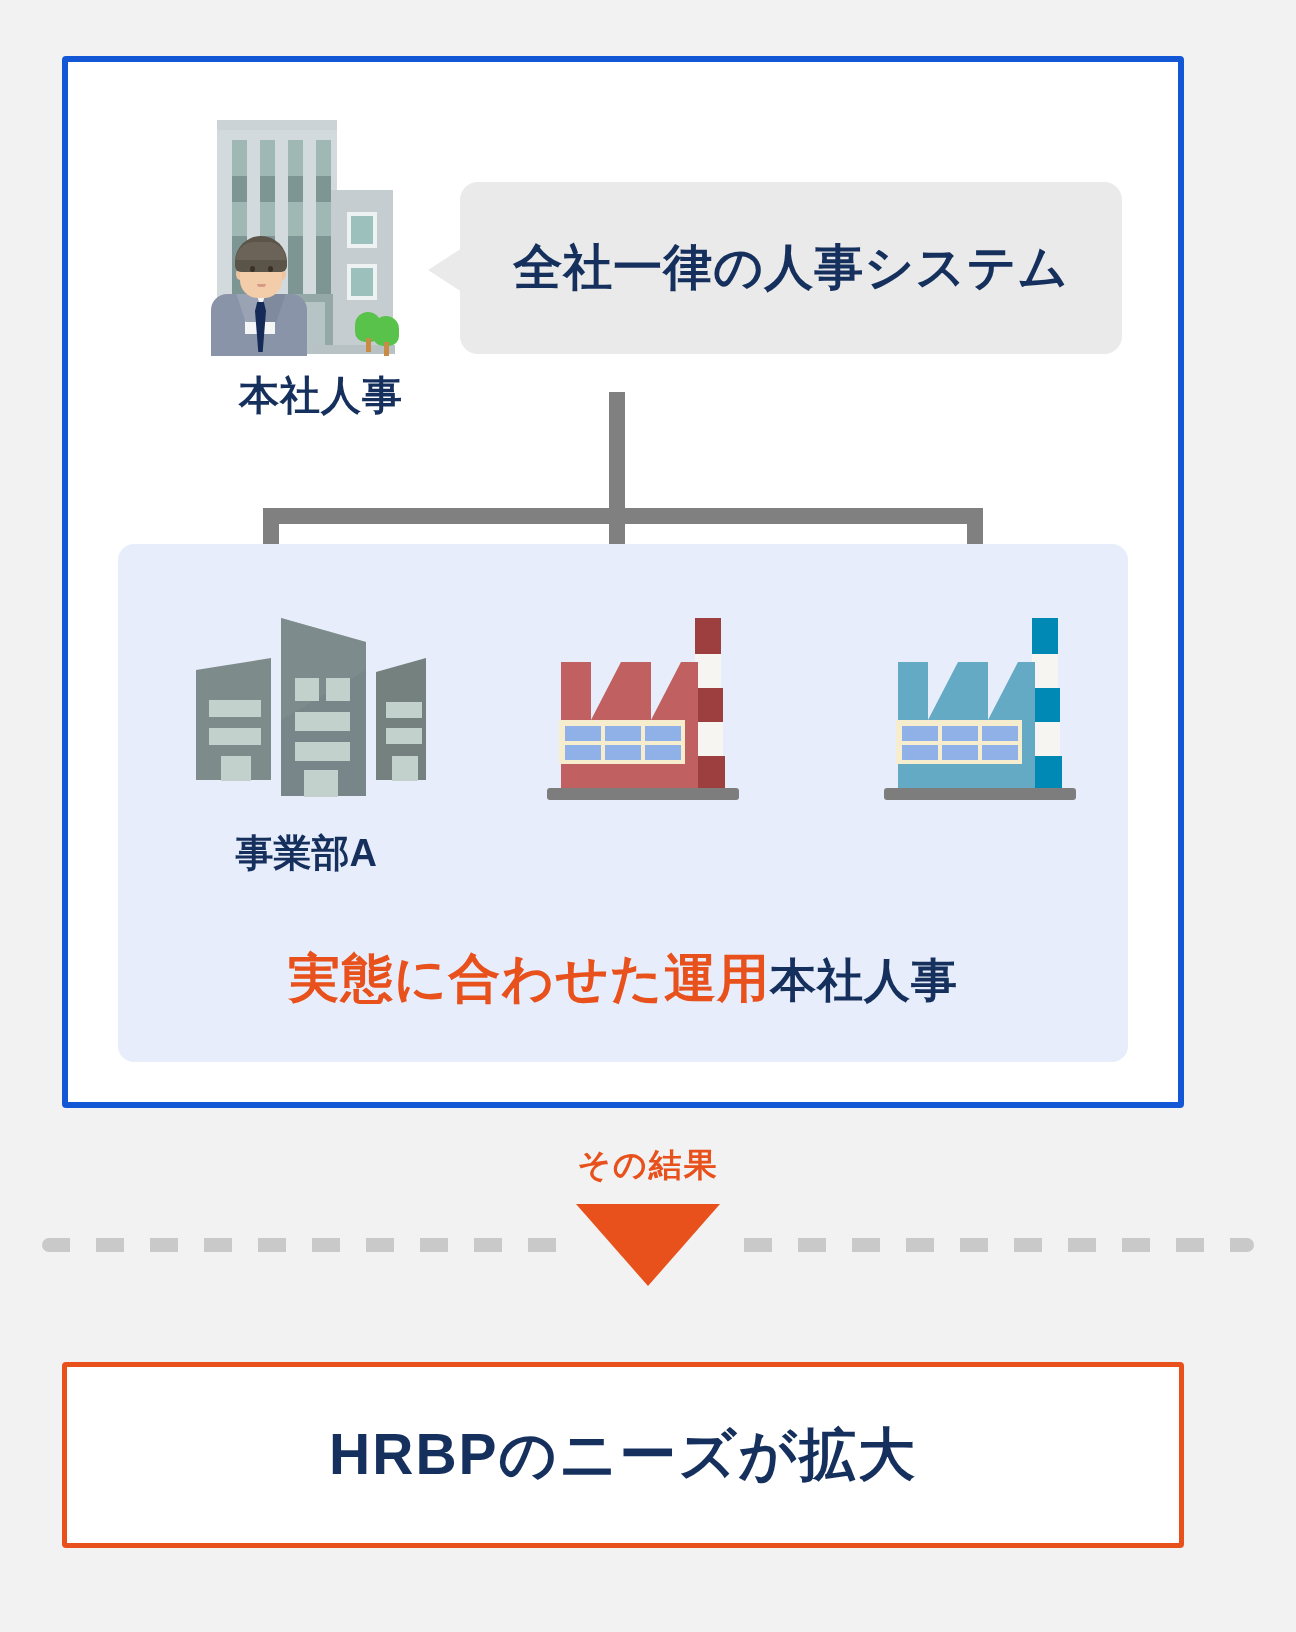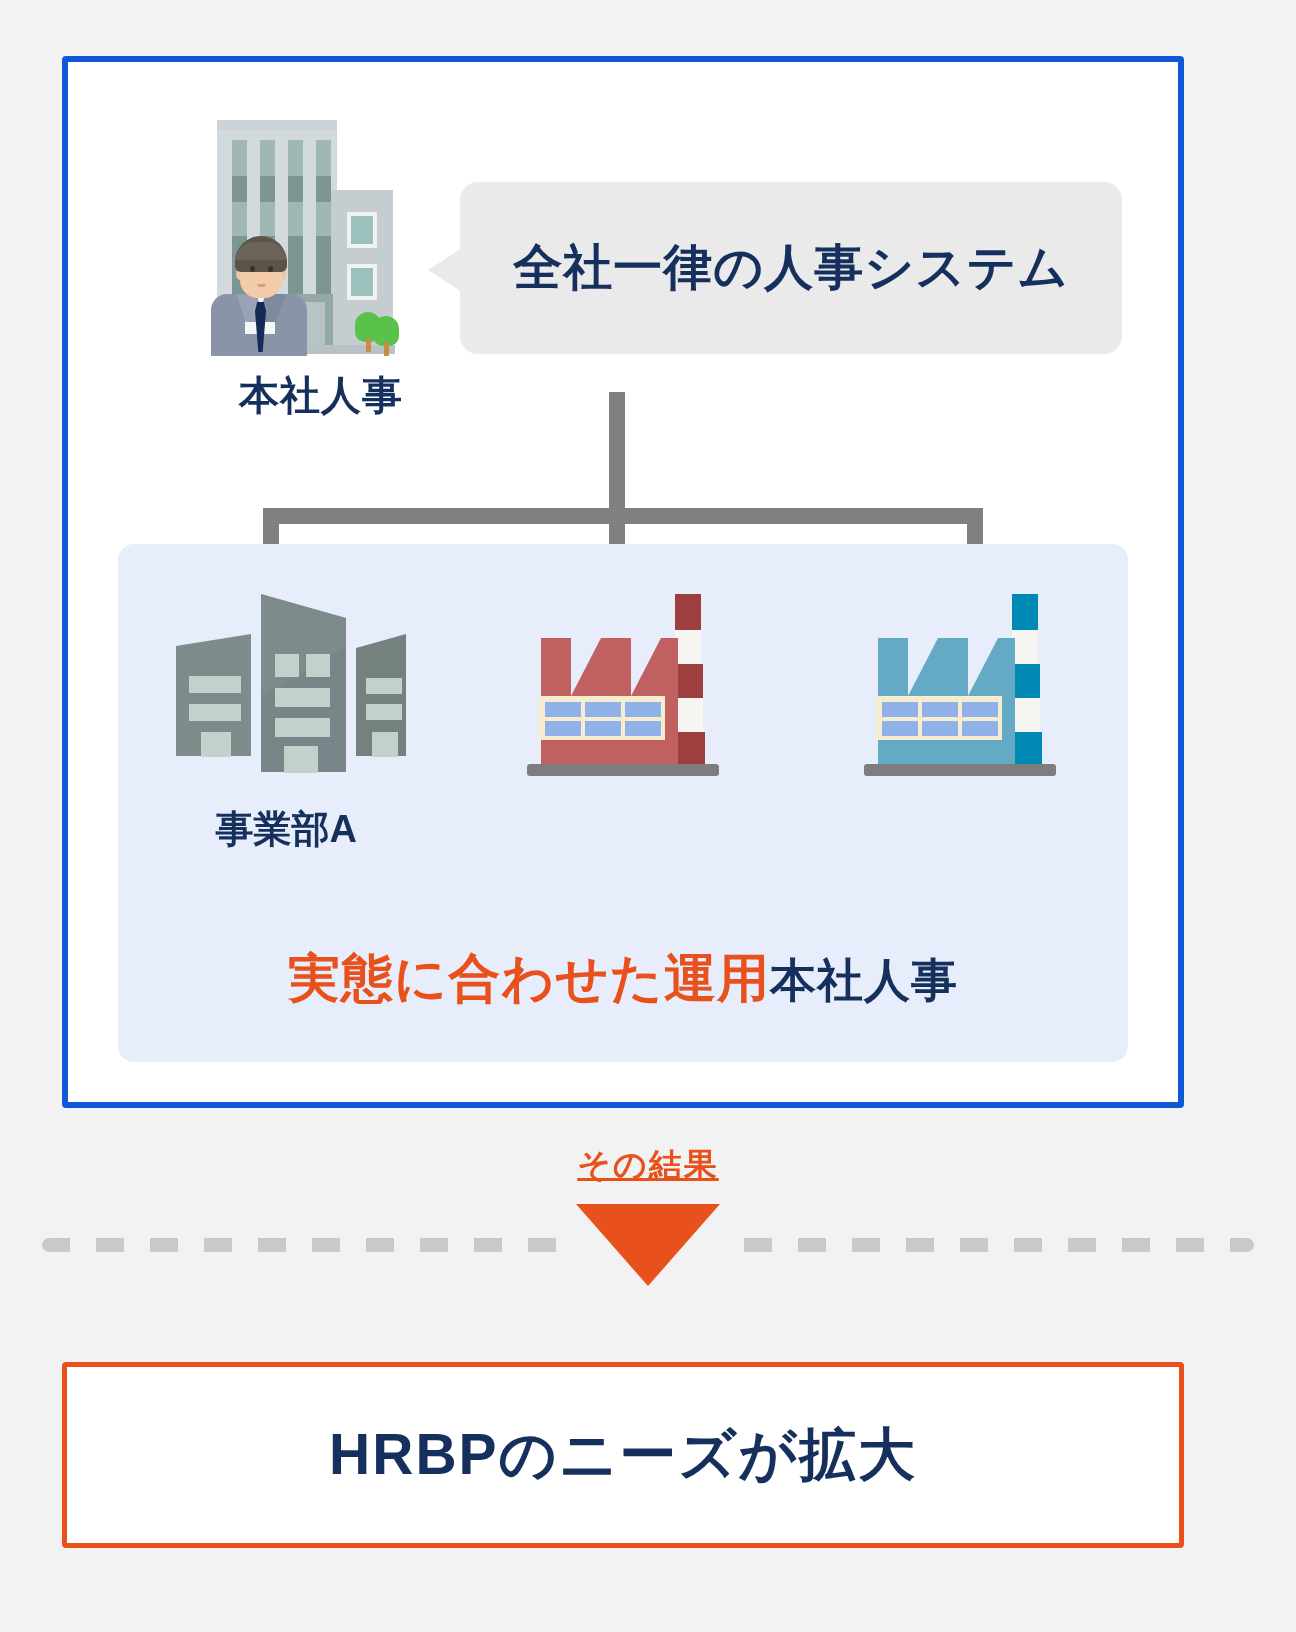--- a/index.html
+++ b/index.html
@@ -290,24 +290,25 @@
     top: 482px;
     width: 1010px;
     height: 518px;
     background: #e7edfa;
     border-radius: 16px;
   }
 
   .div-row {
     position: absolute;
     left: 0;
-    top: 32px;
+    top: 56px;
     width: 1010px;
     height: 300px;
     display: flex;
+    padding-left: 20px;
   }
   .div-col {
     flex: 1;
     position: relative;
   }
   .div-art {
     position: absolute;
     left: 50%;
     top: 0;
     transform: translateX(-50%);
@@ -350,21 +351,20 @@
   .result-label {
     position: absolute;
     left: 0;
     top: 1143px;
     width: 1296px;
     text-align: center;
     font-size: 33px;
     font-weight: bold;
     color: #e8511c;
     letter-spacing: 2px;
-    text-decoration: underline;
   }
   .dashed-line {
     position: absolute;
     left: 42px;
     top: 1238px;
     width: 1212px;
     height: 14px;
     background-image: repeating-linear-gradient(
       to right,
       #c9c9c9 0px, #c9c9c9 28px,

